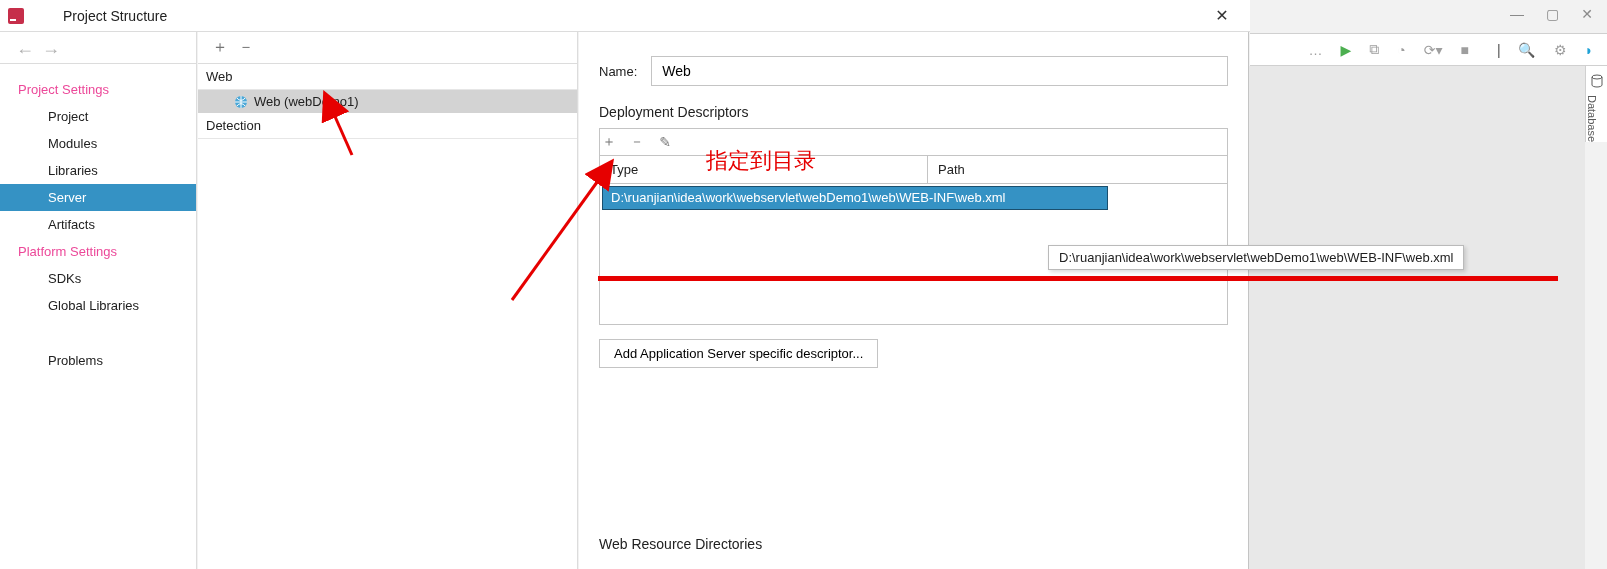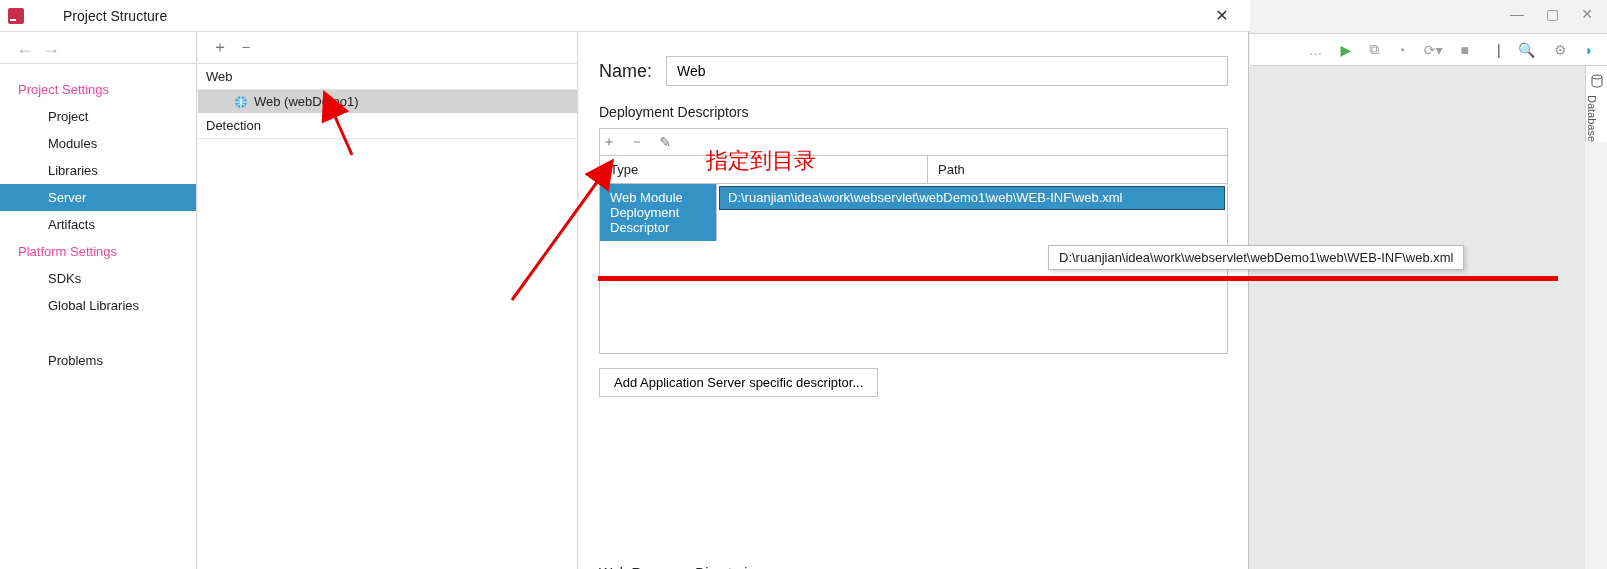--- a/index.html
+++ b/index.html
@@ -25,21 +25,21 @@
 .midtop { position:absolute; left:198px; top:32px; width:380px; height:32px; border-bottom:1px solid #dcdcdc; border-right:1px solid #dcdcdc; display:flex; align-items:center; gap:10px; padding-left:14px; background:#fff; }
 .midtop .btn { color:#757575; font-size:16px; cursor:pointer; width:16px; text-align:center; }
 .tree { position:absolute; left:198px; top:64px; width:380px; bottom:0; background:#fff; border-right:1px solid #dcdcdc; }
 .tree .node { padding:5px 8px; border-bottom:1px solid #e6e6e6; }
 .tree .child { padding:4px 8px 4px 36px; background:#d3d3d3; display:flex; align-items:center; gap:6px; }
 .tree .child .ico { width:14px; height:14px; border-radius:2px; }
 
 
 .details { position:absolute; left:579px; top:32px; width:670px; bottom:0; background:#fff; padding:10px 20px 0 20px; border-right:1px solid #c4c4c4; }
 .row-name { display:flex; align-items:center; gap:14px; margin:14px 0 18px 0; }
-.row-name label { font-size:18px; }
+.row-name label { font-size:13px; }
 .row-name input { flex:1; height:30px; border:1px solid #c4c4c4; padding:0 10px; font-size:14px; }
 .details h4 { font-weight:normal; font-size:14px; margin:8px 0; }
 .toolbar { display:flex; align-items:center; gap:14px; padding:4px 2px; border:1px solid #c4c4c4; border-bottom:0; }
 .toolbar span { color:#757575; font-size:14px; cursor:pointer; width:14px; text-align:center; }
 .tbl { border:1px solid #c4c4c4; width:100%; }
 .tbl .hdr { display:flex; border-bottom:1px solid #c4c4c4; }
 .tbl .hdr div { padding:6px 10px; font-size:13px; }
 .tbl .col1 { width:328px; border-right:1px solid #c4c4c4; }
 .tbl .col2 { flex:1; }
 .tbl .row { display:flex; }
@@ -151,21 +151,20 @@
     <span>＋</span>
     <span>－</span>
     <span>✎</span>
   </div>
   <div class="tbl">
     <div class="hdr">
       <div class="col1">Type</div>
       <div class="col2">Path</div>
     </div>
     <div class="row">
-      <div class="col1">Web Module Deployment Descriptor</div>
       <div class="col2">
           <div class="cell-inner">D:\ruanjian\idea\work\webservlet\webDemo1\web\WEB-INF\web.xml</div>
         </div>
     </div>
     <div class="blank"></div>
   </div>
   <button class="add-btn"><span>Add Application Server specific descriptor...</span></button>
   <h4 class="sect2">Web Resource Directories</h4>
 </div>
 

